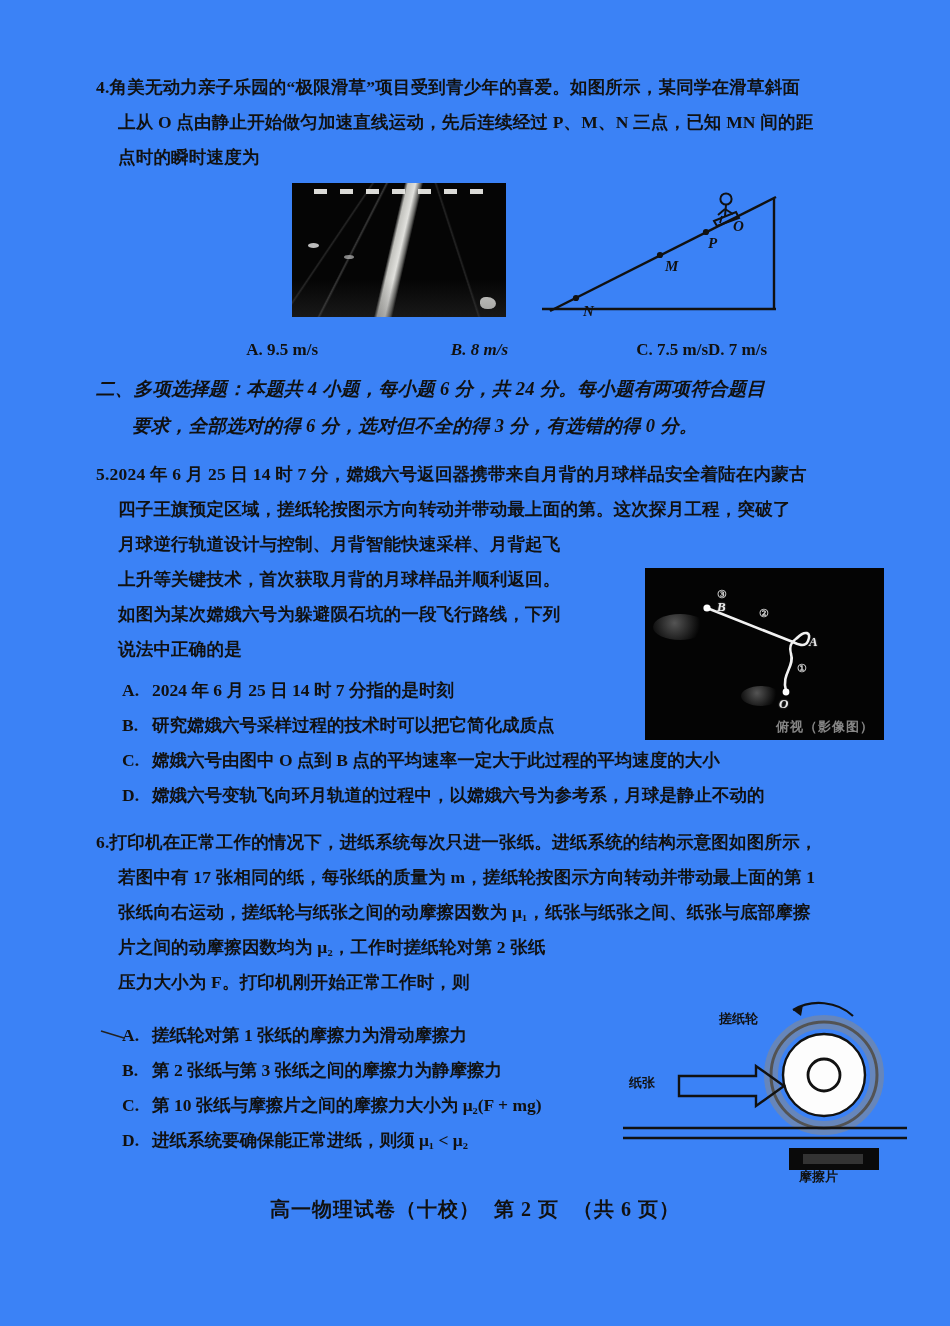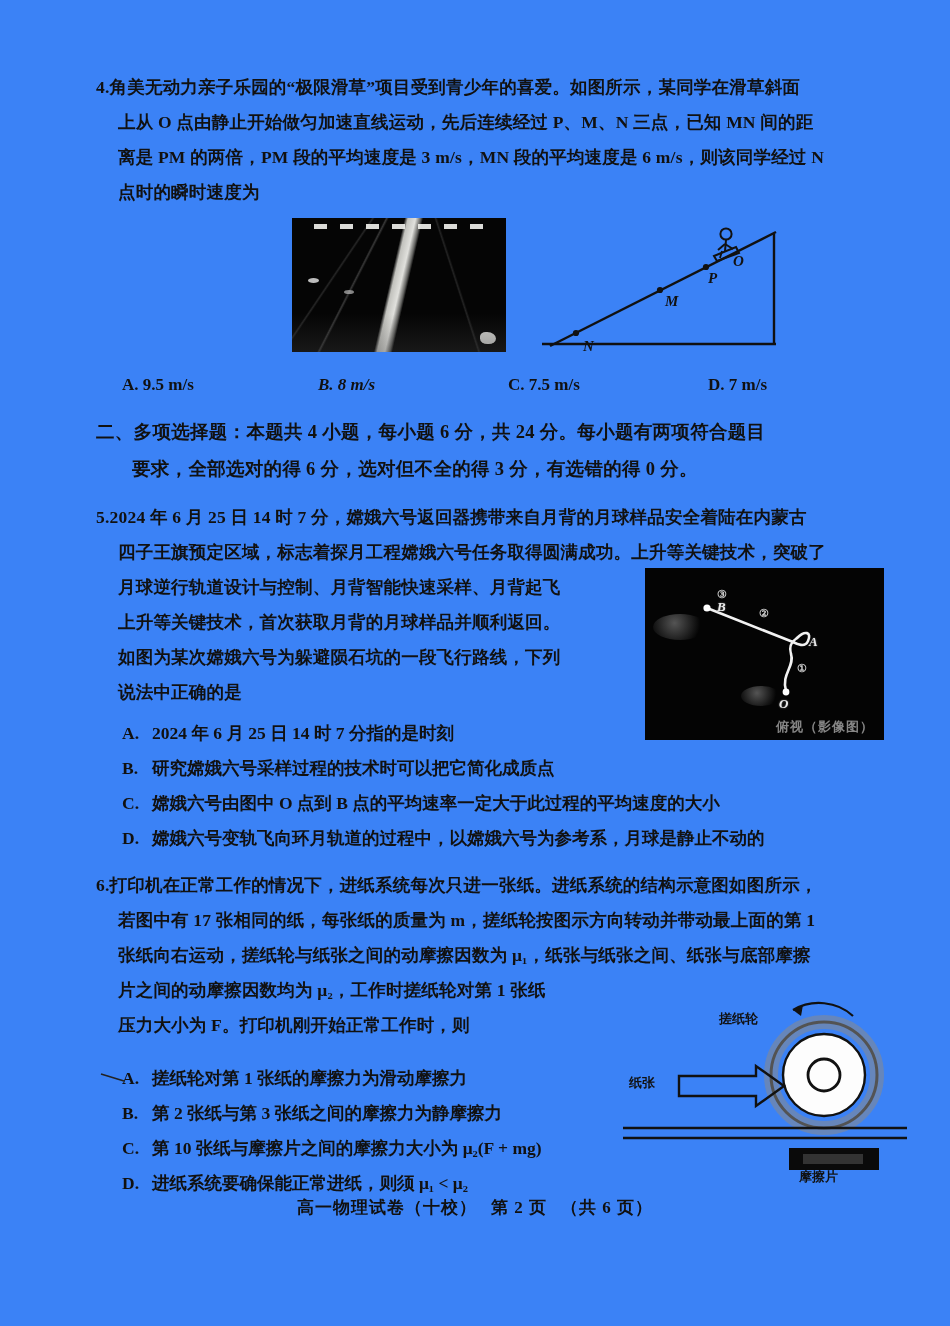--- a/index.html
+++ b/index.html
@@ -46,20 +46,21 @@
   .opts {
     display: flex;
     padding-left: 26px;
     margin-top: 4px;
   }
   .opt {
     font-size: 17px;
     font-weight: 600;
     line-height: 30px;
     white-space: nowrap;
+    text-align: right;
   }
   .opt-a { width: 196px; }
   .opt-b { width: 190px; font-style: italic; }
   .opt-c { width: 200px; }
 
   .optlist { padding-left: 26px; }
   .optrow {
     font-size: 17.5px;
     line-height: 35px;
     font-weight: 600;
@@ -178,21 +179,21 @@
     font-family: "Liberation Serif", serif;
   }
 
   
   .footer {
     position: absolute;
     left: 0;
     right: 0;
     top: 1196px;
     text-align: center;
-    font-size: 17px;
+    font-size: 20px;
     font-weight: 700;
     letter-spacing: 1px;
   }
   .footer .sp { display: inline-block; width: 14px; }
 
   
   .penmark {
     position: absolute;
     left: -22px;
     top: 12px;
@@ -205,21 +206,20 @@
 
 <div class="page">
 
   <div class="content">
 
     <div class="q">
       <div class="qline">
         <span class="num">4.</span><span>角美无动力亲子乐园的“极限滑草”项目受到青少年的喜爱。如图所示，某同学在滑草斜面</span>
       </div>
       <div class="qline indent">上从 O 点由静止开始做匀加速直线运动，先后连续经过 P、M、N 三点，已知 MN 间的距</div>
-      <div class="qline indent">离是 PM 的两倍，PM 段的平均速度是 3 m/s，MN 段的平均速度是 6 m/s，则该同学经过 N</div>
       <div class="qline indent">点时的瞬时速度为</div>
     </div>
 
     <div class="figrow">
 
       <div class="photo-grass">
         <div class="toplights"></div>
         <div class="speck1"></div>
         <div class="speck2"></div>
         <div class="speck3"></div>
@@ -264,30 +264,30 @@
       <div class="opt opt-c">
         <span>C.</span>
         <span>7.5 m/s</span>
       </div>
       <div class="opt opt-d">
         <span>D.</span>
         <span>7 m/s</span>
       </div>
     </div>
 
-    <div class="sec-head" style="margin-top:14px;">
+    <div class="sec-head" style="margin-top:6px;font-style:italic;">
       <span>二、多项选择题：本题共 4 小题，每小题 6 分，共 24 分。每小题有两项符合题目</span>
       <span class="l2">要求，全部选对的得 6 分，选对但不全的得 3 分，有选错的得 0 分。</span>
     </div>
 
     <div class="q" style="margin-top:12px;">
       <div class="qline">
         <span class="num">5.</span><span>2024 年 6 月 25 日 14 时 7 分，嫦娥六号返回器携带来自月背的月球样品安全着陆在内蒙古</span>
       </div>
-      <div class="qline indent">四子王旗预定区域，标志着探月工程嫦娥六号任务取得圆满成功。上升等关键技术，突破了</div>
+      <div class="qline indent">四子王旗预定区域，搓纸轮按图示方向转动并带动最上面的第。这次探月工程，突破了</div>
       <div class="qline indent">月球逆行轨道设计与控制、月背智能快速采样、月背起飞</div>
       <div class="qline indent">上升等关键技术，首次获取月背的月球样品并顺利返回。</div>
       <div class="qline indent">如图为某次嫦娥六号为躲避陨石坑的一段飞行路线，下列</div>
       <div class="qline indent">说法中正确的是</div>
     </div>
 
     <div class="optlist" style="margin-top:2px;">
       <div class="optrow">
         <span class="lbl">A.</span><span>2024 年 6 月 25 日 14 时 7 分指的是时刻</span>
       </div>
@@ -301,21 +301,21 @@
         <span class="lbl">D.</span><span>嫦娥六号变轨飞向环月轨道的过程中，以嫦娥六号为参考系，月球是静止不动的</span>
       </div>
     </div>
 
     <div class="q" style="margin-top:12px;">
       <div class="qline">
         <span class="num">6.</span><span>打印机在正常工作的情况下，进纸系统每次只进一张纸。进纸系统的结构示意图如图所示，</span>
       </div>
       <div class="qline indent">若图中有 17 张相同的纸，每张纸的质量为 m，搓纸轮按图示方向转动并带动最上面的第 1</div>
       <div class="qline indent">张纸向右运动，搓纸轮与纸张之间的动摩擦因数为 μ₁，纸张与纸张之间、纸张与底部摩擦</div>
-      <div class="qline indent">片之间的动摩擦因数均为 μ₂，工作时搓纸轮对第 1 张纸</div>
+      <div class="qline indent">片之间的动摩擦因数均为 μ₂，工作时搓纸轮对第 2 张纸</div>
       <div class="qline indent">压力大小为 F。打印机刚开始正常工作时，则</div>
     </div>
 
     <div class="optlist" style="margin-top:18px;">
       <div class="optrow">
         <svg class="penmark" viewBox="0 0 28 10">
           <path d="M1 1 L24 8" stroke="#222" stroke-width="1.6" fill="none"></path>
         </svg>
         <span class="lbl">A.</span><span>搓纸轮对第 1 张纸的摩擦力为滑动摩擦力</span>
       </div>

